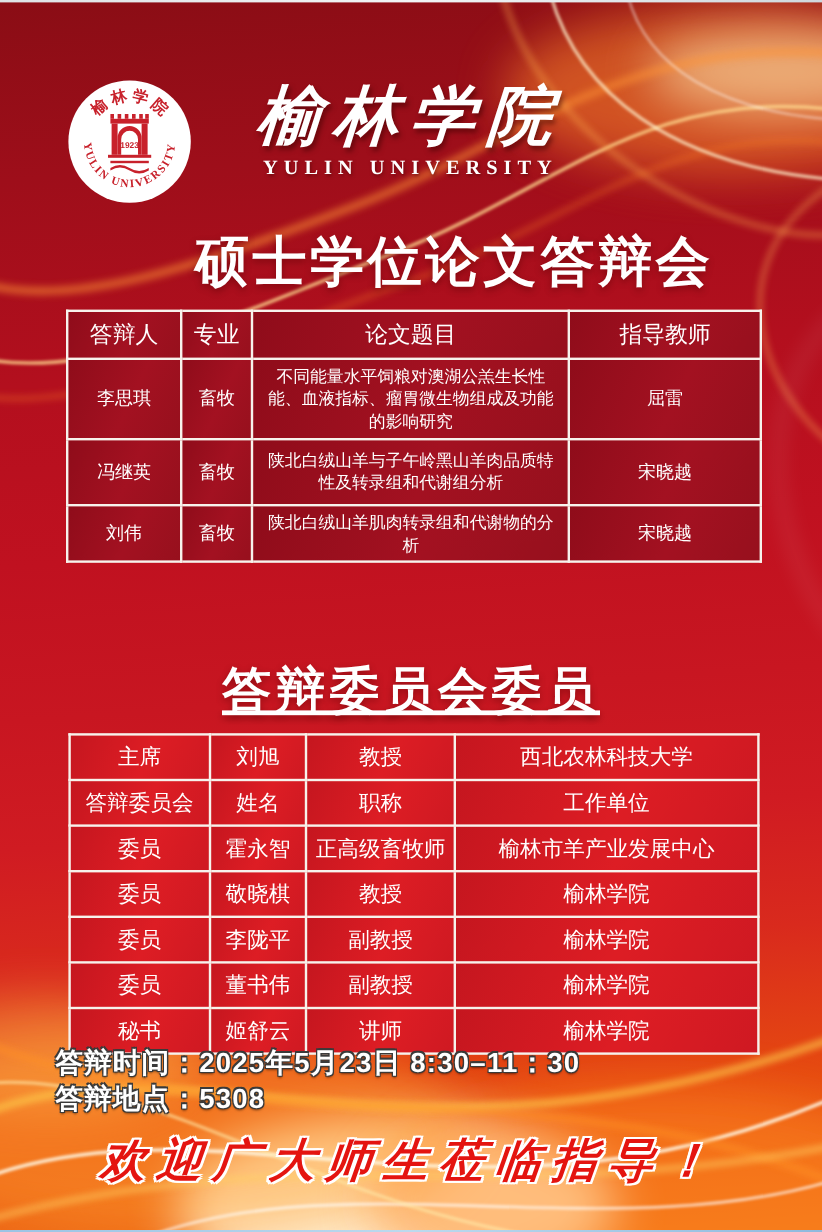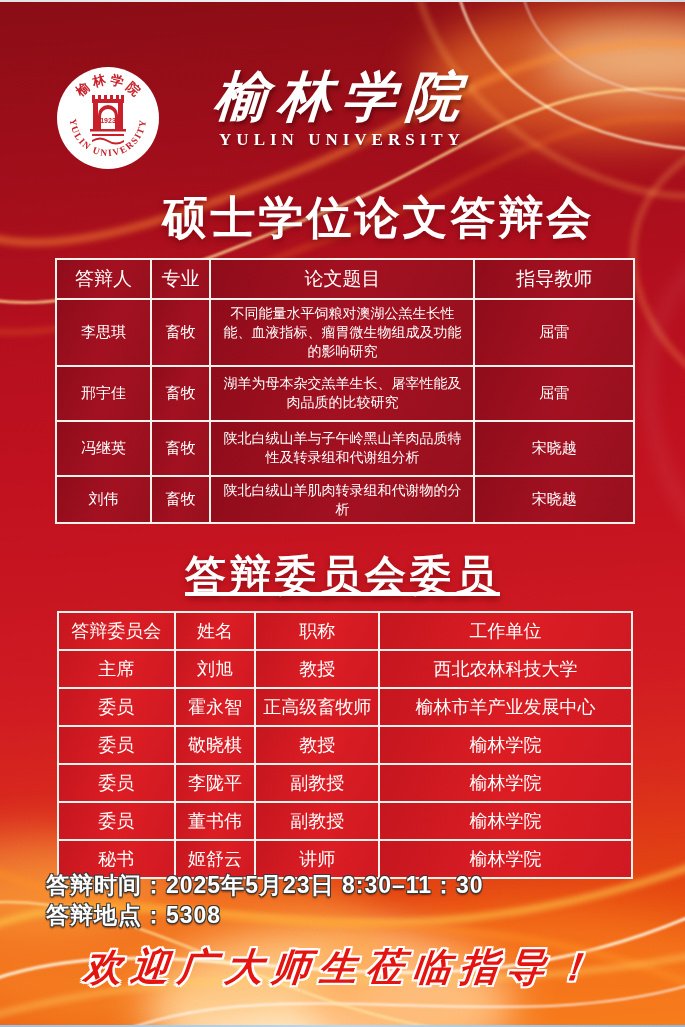--- a/index.html
+++ b/index.html
@@ -189,26 +189,20 @@
       <th>论文题目</th>
       <th>指导教师</th>
     </tr>
     <tr>
       <td>李思琪</td>
       <td>畜牧</td>
       <td class="topic">不同能量水平饲粮对澳湖公羔生长性能、血液指标、瘤胃微生物组成及功能的影响研究</td>
       <td>屈雷</td>
     </tr>
     <tr>
-      <td>邢宇佳</td>
-      <td>畜牧</td>
-      <td class="topic">湖羊为母本杂交羔羊生长、屠宰性能及肉品质的比较研究</td>
-      <td>屈雷</td>
-    </tr>
-    <tr>
       <td>冯继英</td>
       <td>畜牧</td>
       <td class="topic">陕北白绒山羊与子午岭黑山羊肉品质特性及转录组和代谢组分析</td>
       <td>宋晓越</td>
     </tr>
     <tr class="last">
       <td>刘伟</td>
       <td>畜牧</td>
       <td class="topic">陕北白绒山羊肌肉转录组和代谢物的分析</td>
       <td>宋晓越</td>
@@ -220,30 +214,30 @@
 
   <table class="tbl2">
     <colgroup>
         <col style="width:20.3%">
         <col style="width:14.1%">
         <col style="width:21.5%">
         <col style="width:44.1%">
       </colgroup>
     <tbody>
         <tr>
+      <td>主席</td>
+      <td>刘旭</td>
+      <td>教授</td>
+      <td>西北农林科技大学</td>
+    </tr>
+    <tr>
       <th>答辩委员会</th>
       <th>姓名</th>
       <th>职称</th>
       <th>工作单位</th>
-    </tr>
-    <tr>
-      <td>主席</td>
-      <td>刘旭</td>
-      <td>教授</td>
-      <td>西北农林科技大学</td>
     </tr>
     <tr>
       <td>委员</td>
       <td>霍永智</td>
       <td>正高级畜牧师</td>
       <td>榆林市羊产业发展中心</td>
     </tr>
     <tr>
       <td>委员</td>
       <td>敬晓棋</td>

